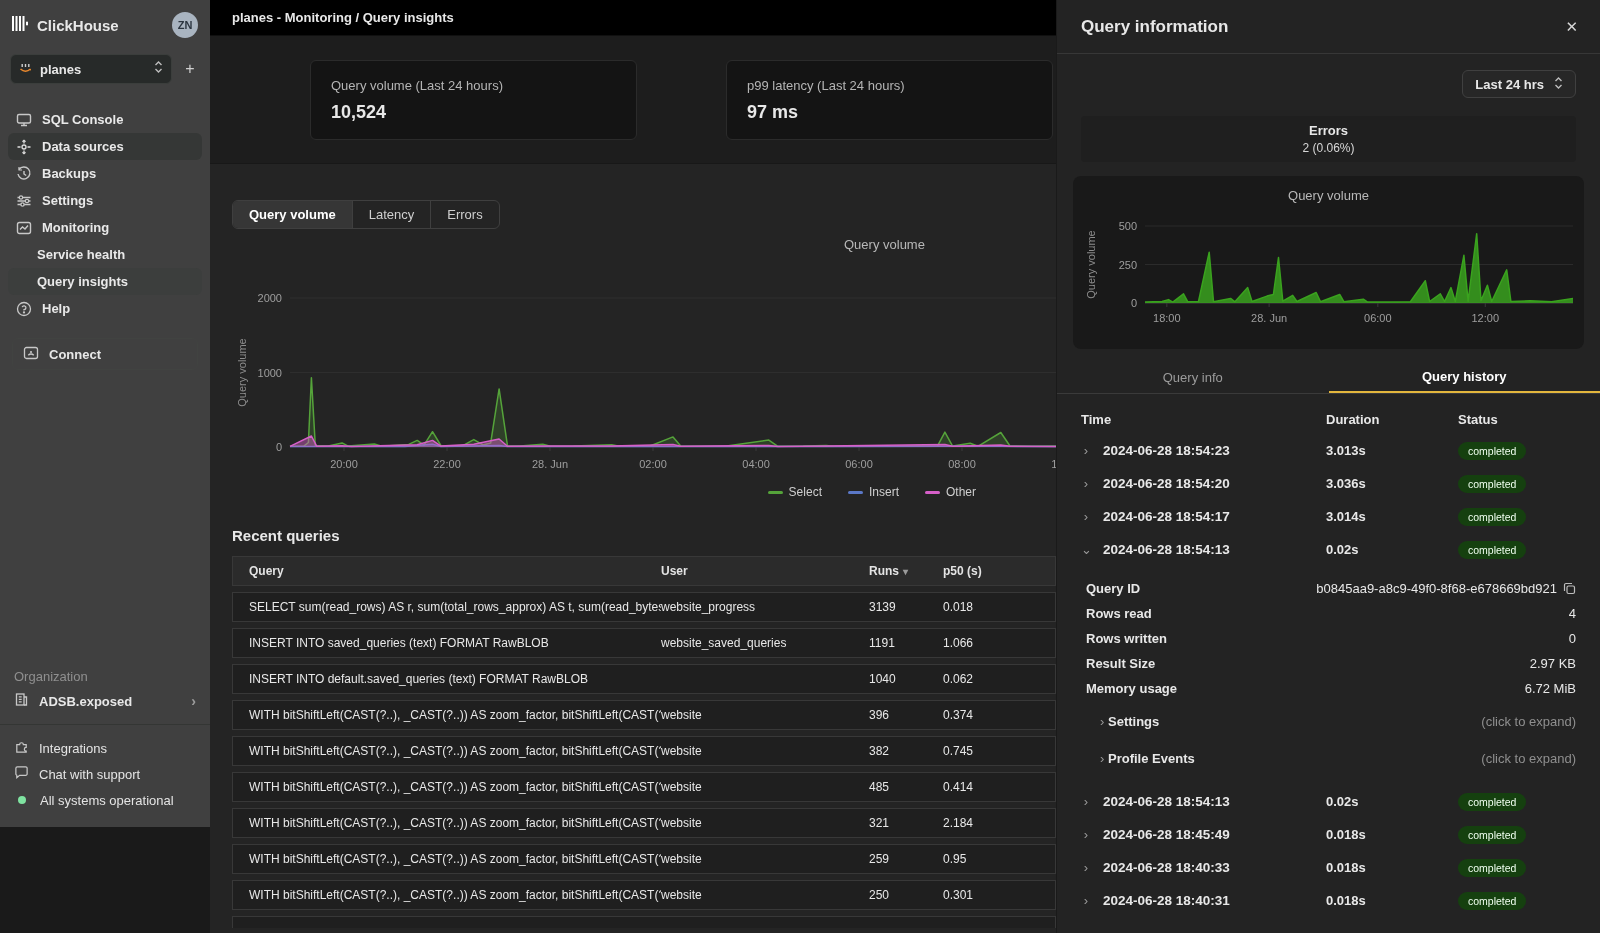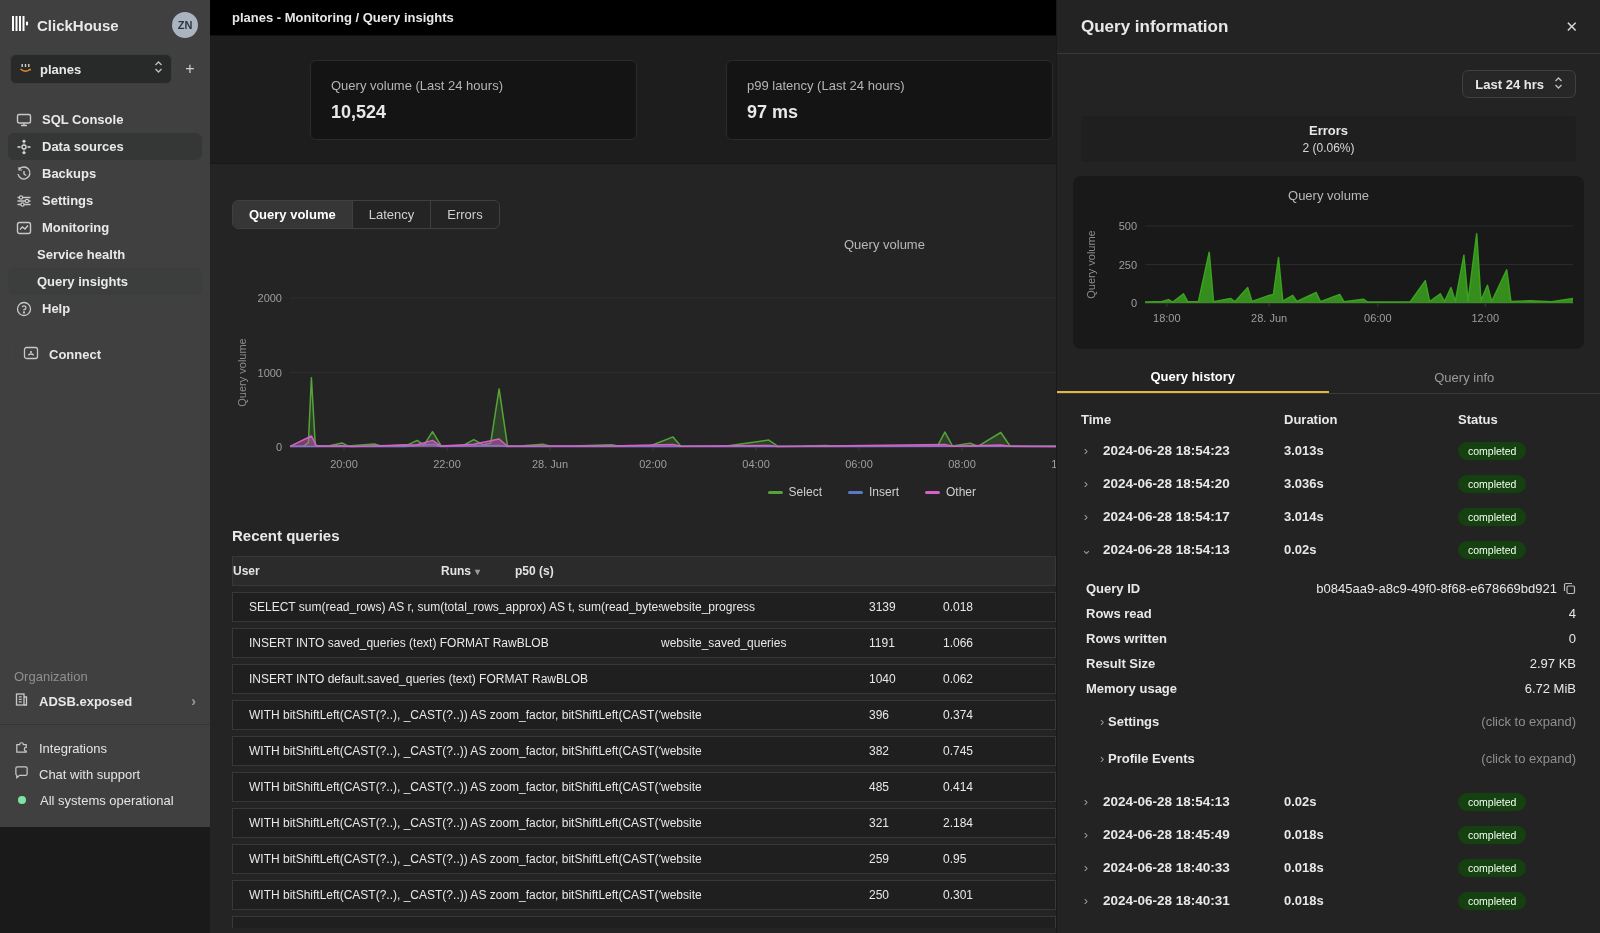--- a/index.html
+++ b/index.html
@@ -96,21 +96,21 @@
   .mini-card { margin:14px 16px 0 16px; background:#191919; border-radius:8px; padding:12px 6px 8px 6px; }
   .mini-title { text-align:center; font-size:13px; color:#b8b8b8; margin-bottom:4px; }
   .dw-tabs { display:flex; margin-top:12px; border-bottom:1px solid #3a3a3a; }
   .dw-tab { flex:1; height:32px; display:flex; align-items:center; justify-content:center;
     font-size:13px; color:#9b9b9b; }
   .dw-tab.active { color:#ffffff; font-weight:bold; border-bottom:2px solid #e3b63d; margin-bottom:-1px; }
   .htable { padding:10px 24px 0 24px; }
   .hrow { display:flex; align-items:center; height:33px; }
   .hhead { height:30px; font-size:13px; font-weight:bold; }
   .hc-time { flex:1; display:flex; align-items:center; gap:12px; }
-  .hc-dur { width:174px; font-weight:bold; font-size:13px; }
+  .hc-dur { width:132px; font-weight:bold; font-size:13px; }
   .hc-status { width:118px; }
   .hhead .hc-dur, .hhead .hc-time { font-size:13px; }
   .time-txt { font-size:13.5px; font-weight:bold; }
   .row-chev { color:#9a9a9a; font-size:13px; width:10px; text-align:center; }
   .badge { display:inline-block; background:#15400f; color:#f0fff0; font-size:10.5px;
     padding:3px 10px; border-radius:10px; }
   .details { padding:10px 24px 4px 29px; }
   .d-row { display:flex; align-items:center; height:25px; font-size:13px; }
   .d-label { font-weight:bold; }
   .d-value { margin-left:auto; display:flex; align-items:center; gap:6px; }
@@ -351,20 +351,21 @@
           <span class="legend-swatch" style="background: rgb(214, 95, 200);"></span>
           <span>Other</span>
         </div>
       </div>
     </div>
 
     <div class="rq-title">Recent queries</div>
 
     <div class="qtable">
       <div class="qrow qhead">
+        <div class="qc-query">Query</div>
         <div class="qc-user">User</div>
         <div class="qc-runs">
           <span>Runs</span>
           <span class="sort-ico">▾</span>
         </div>
         <div class="qc-p50">p50 (s)</div>
       </div>
       <div>
 
           <div class="qrow">
@@ -478,22 +479,22 @@
         <text x="298.832" y="115" text-anchor="middle" fill="#9e9e9e" font-size="11">06:00</text>
         <line x1="406.26" y1="96" x2="406.26" y2="100" stroke="#3a3a3a"></line>
         <text x="406.26" y="115" text-anchor="middle" fill="#9e9e9e" font-size="11">12:00</text>
         <path d="M66 96 L66.0 95.1 L83.1 94.5 L89.5 92.6 L93.8 95.1 L104.5 86.8 L108.8 94.8 L119.5 94.5 L130.2 45.2 L134.5 94.8 L151.6 91.4 L155.9 94.8 L168.7 80.6 L173.0 94.5 L188.0 89.1 L194.4 87.5 L199.5 50.6 L203.8 94.2 L213.7 88.3 L217.9 94.5 L237.2 85.5 L241.5 94.8 L260.7 87.5 L265.0 94.8 L284.3 92.2 L288.6 95.1 L310.0 95.1 L331.4 94.8 L346.3 73.7 L350.6 94.5 L361.3 86.8 L365.6 94.5 L372.0 80.6 L376.3 94.5 L384.9 48.3 L389.1 94.2 L397.7 26.7 L402.0 93.8 L408.4 78.3 L412.7 94.5 L427.7 62.9 L431.9 94.5 L451.2 93.8 L472.6 94.8 L494.0 91.4 L494.0 96 Z" fill="#3aa21e" fill-opacity="0.85" stroke="none"></path>
         <path d="M66.0 95.1 L83.1 94.5 L89.5 92.6 L93.8 95.1 L104.5 86.8 L108.8 94.8 L119.5 94.5 L130.2 45.2 L134.5 94.8 L151.6 91.4 L155.9 94.8 L168.7 80.6 L173.0 94.5 L188.0 89.1 L194.4 87.5 L199.5 50.6 L203.8 94.2 L213.7 88.3 L217.9 94.5 L237.2 85.5 L241.5 94.8 L260.7 87.5 L265.0 94.8 L284.3 92.2 L288.6 95.1 L310.0 95.1 L331.4 94.8 L346.3 73.7 L350.6 94.5 L361.3 86.8 L365.6 94.5 L372.0 80.6 L376.3 94.5 L384.9 48.3 L389.1 94.2 L397.7 26.7 L402.0 93.8 L408.4 78.3 L412.7 94.5 L427.7 62.9 L431.9 94.5 L451.2 93.8 L472.6 94.8 L494.0 91.4" fill="none" stroke="#3aa21e" stroke-width="1.5" stroke-linejoin="round"></path>
         <text x="16" y="57.5" text-anchor="middle" fill="#8d8d8d" font-size="11" transform="rotate(-90 16 57.5)">Query volume</text>
       </svg>
   </div>
 
   <div class="dw-tabs">
+    <div class="dw-tab">Query info</div>
     <div class="dw-tab active">Query history</div>
-    <div class="dw-tab">Query info</div>
   </div>
 
   <div class="htable">
     <div class="hrow hhead">
       <div class="hc-time">Time</div>
       <div class="hc-dur">Duration</div>
       <div class="hc-status">Status</div>
     </div>
 
     <div class="hrow">

